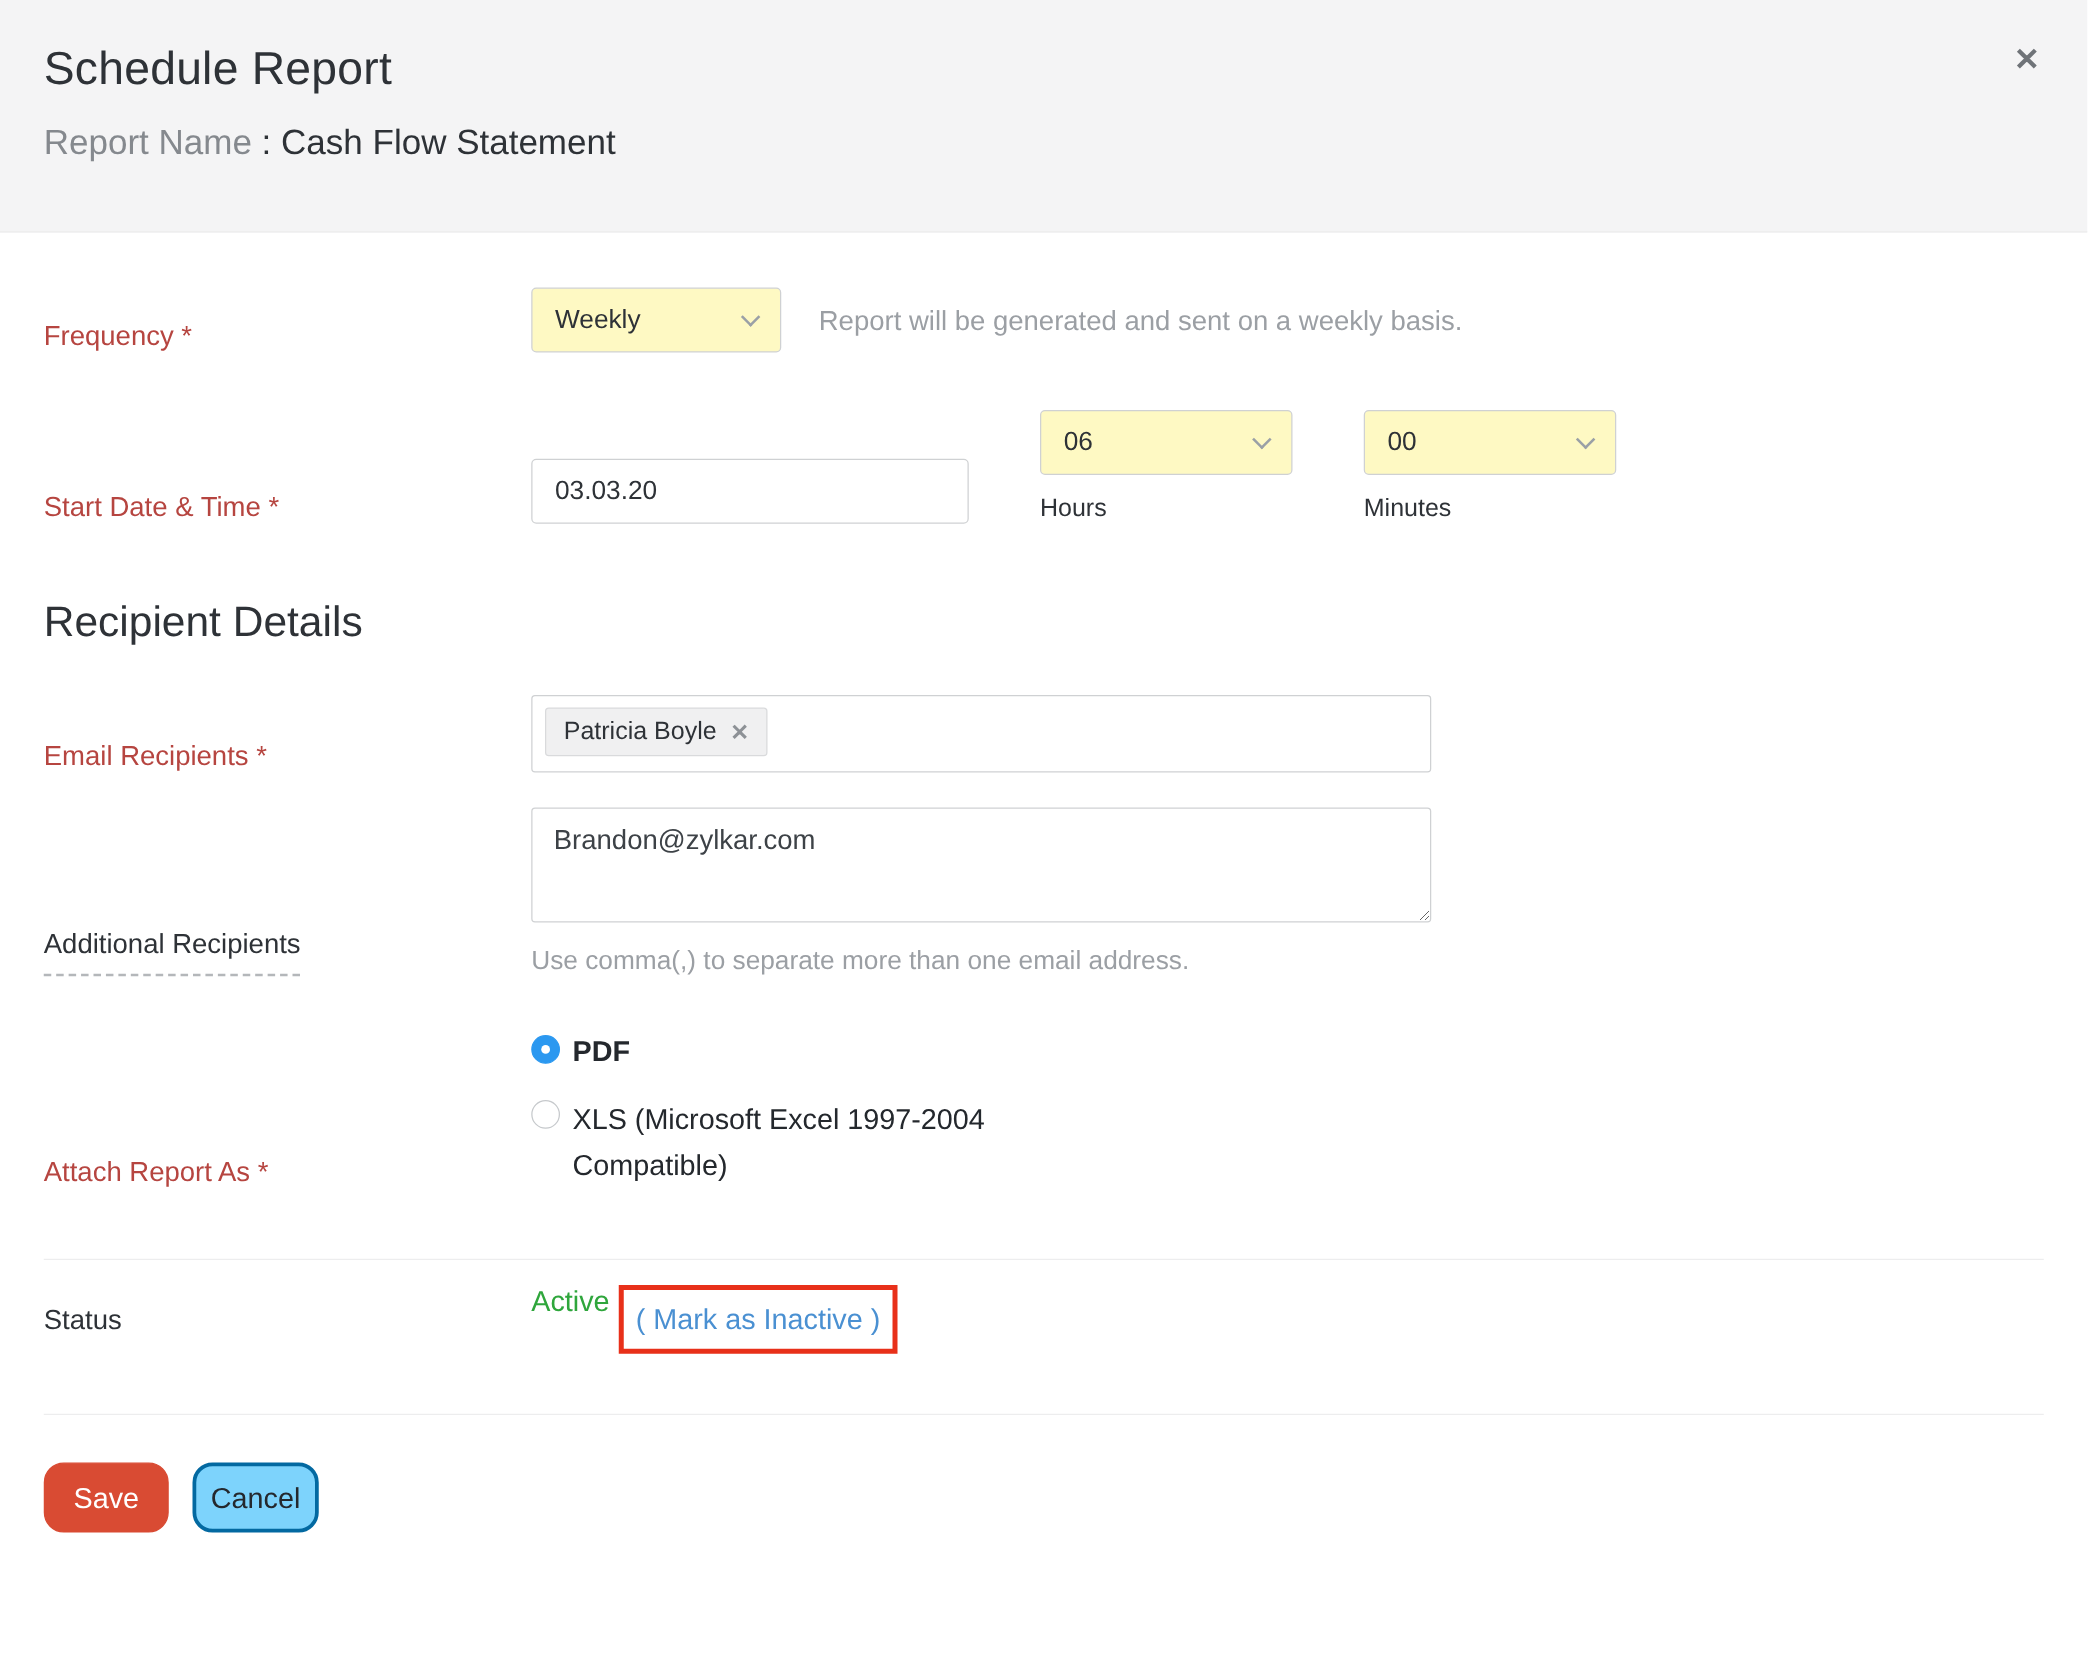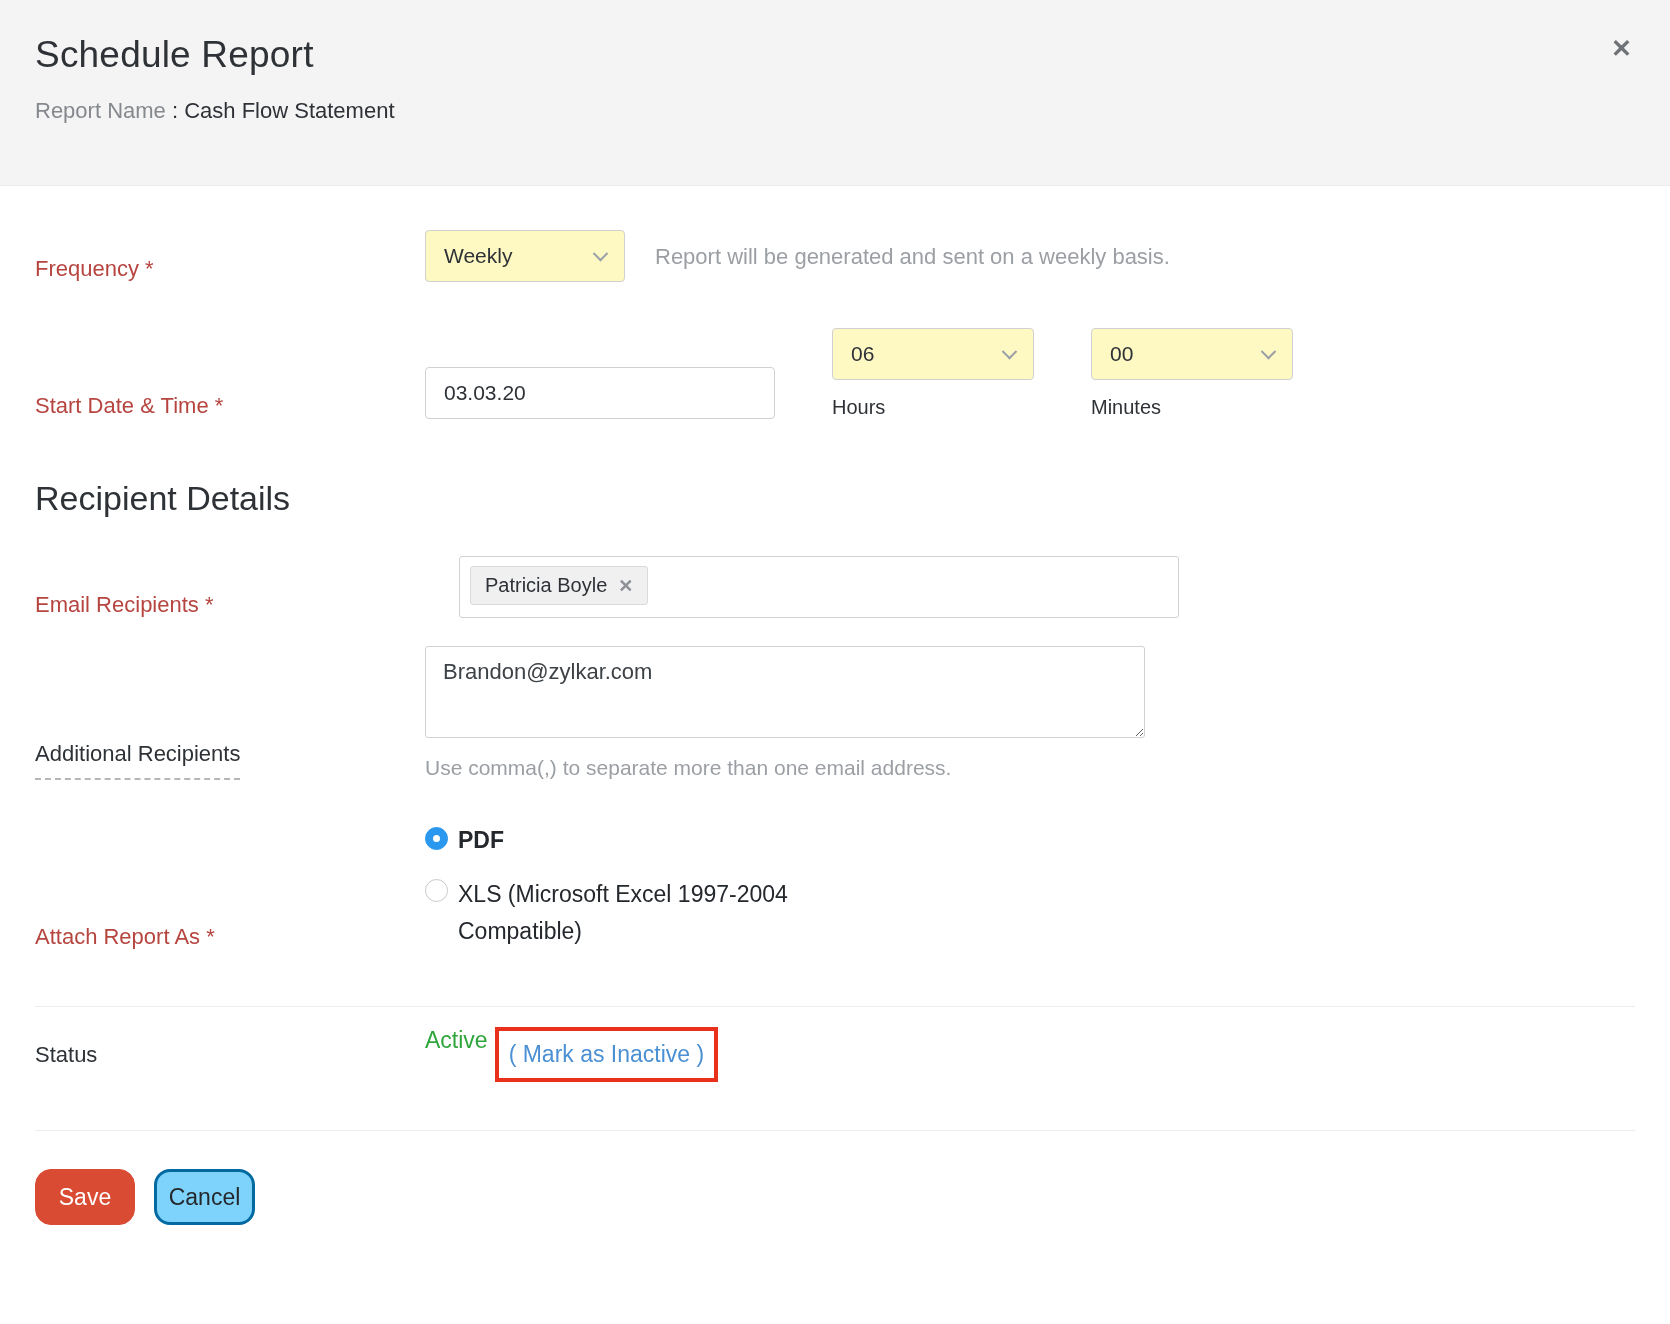--- a/index.html
+++ b/index.html
@@ -3,21 +3,21 @@
 <meta charset="utf-8">
 <style>
   * { margin:0; padding:0; box-sizing:border-box; }
   html,body { width:1670px; height:1324px; background:#ffffff;
     font-family:"Liberation Sans", sans-serif; color:#32363b; }
 
   
   .modal-header { position:relative; background:#f4f4f5; border-bottom:1px solid #ebebec;
     padding:34px 40px 34px 35px; height:186px; }
   .modal-title { font-size:37px; font-weight:300; color:#2e3237; letter-spacing:.2px; }
-  .report-name-line { margin-top:22px; font-size:22px; }
+  .report-name-line { margin-top:22px; font-size:28px; }
   .report-name-lbl { color:#85898e; }
   .report-name-val { color:#2e3237; }
   .close-btn { position:absolute; top:36px; right:38px; font-size:25px; font-weight:bold;
     color:#6f7378; cursor:pointer; line-height:1; }
 
   
   .modal-body { padding:0 35px; }
   .form-row { display:flex; align-items:flex-end; }
   .lbl-col { width:390px; flex:0 0 390px; padding-top:13px; }
   .field-label { font-size:22px; color:#2e3237; }
@@ -39,21 +39,21 @@
 
   .row-start { margin-top:46px; }
   .time-group { margin-left:57px; }
   .time-sel { width:202px; }
   .under-lbl { margin-top:16px; font-size:20px; color:#2e3237; }
 
   .section-title { margin-top:60px; font-size:34px; font-weight:300; color:#2e3237; }
 
   .row-email { margin-top:38px; }
   .chip-input { width:720px; min-height:62px; border:1px solid #cfd1d3; border-radius:3px;
-    padding:9px 10px; display:flex; align-items:flex-start; cursor:text;margin-left:34px; }
+    padding:9px 10px; display:flex; align-items:flex-start; cursor:text; }
   .chip { background:#f0f0f1; border:1px solid #d9dadc; border-radius:3px; padding:7px 14px;
     font-size:20px; color:#2e3237; display:inline-flex; align-items:center; gap:11px; }
   .chip-x { color:#8d9196; font-size:18px; font-weight:bold; cursor:pointer; }
 
   .row-add { margin-top:28px; }
   .add-ta { width:720px; height:92px; border:1px solid #cfd1d3; border-radius:3px;
     padding:12px 17px; font-size:22px; color:#3d4247; font-family:"Liberation Sans",sans-serif;
     outline:none; resize:both; }
   .ta-help { margin-top:14px; font-size:21px; color:#9b9fa4; }
 

